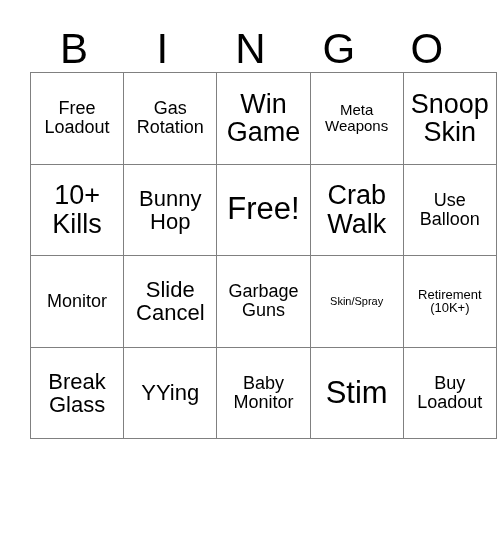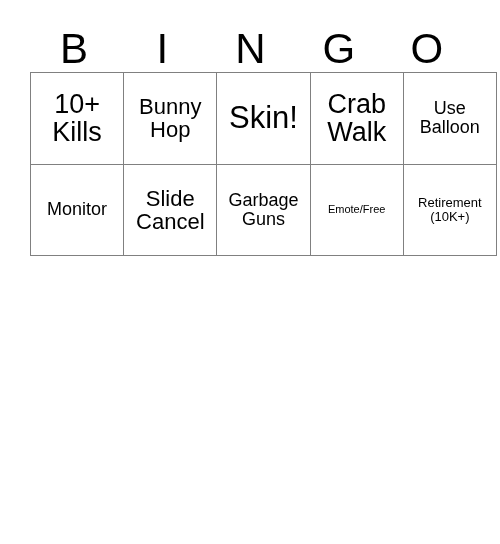--- a/index.html
+++ b/index.html
@@ -80,48 +80,82 @@
     <div class="header-letter">I</div>
     <div class="header-letter">N</div>
     <div class="header-letter">G</div>
     <div class="header-letter">O</div>
   </div>
 
   <table id="bingo-grid">
     <tbody>
       <tr>
         <td>
+            <span class="cell-text fs-m">Free<br>Loadout</span>
+          </td>
+        <td>
+            <span class="cell-text fs-m">Gas<br>Rotation</span>
+          </td>
+        <td>
+            <span class="cell-text fs-xl">Win<br>Game</span>
+          </td>
+        <td>
+            <span class="cell-text fs-s">Meta<br>Weapons</span>
+          </td>
+        <td>
+            <span class="cell-text fs-xl">Snoop<br>Skin</span>
+          </td>
+      </tr>
+      <tr>
+        <td>
             <span class="cell-text fs-xl">10+<br>Kills</span>
           </td>
         <td>
             <span class="cell-text fs-l">Bunny<br>Hop</span>
           </td>
         <td>
-            <span class="cell-text fs-xxl">Skin!</span>
+            <span class="cell-text fs-xxl">Free!</span>
           </td>
         <td>
             <span class="cell-text fs-xl">Crab<br>Walk</span>
           </td>
         <td>
             <span class="cell-text fs-m">Use<br>Balloon</span>
           </td>
       </tr>
       <tr>
         <td>
             <span class="cell-text fs-m">Monitor</span>
           </td>
         <td>
             <span class="cell-text fs-l">Slide<br>Cancel</span>
           </td>
         <td>
             <span class="cell-text fs-m">Garbage<br>Guns</span>
           </td>
         <td>
-            <span class="cell-text fs-xxs">Emote/Free</span>
+            <span class="cell-text fs-xxs">Skin/Spray</span>
           </td>
         <td>
             <span class="cell-text fs-xs">Retirement<br>(10K+)</span>
+          </td>
+      </tr>
+      <tr>
+        <td>
+            <span class="cell-text fs-l">Break<br>Glass</span>
+          </td>
+        <td>
+            <span class="cell-text fs-l">YYing</span>
+          </td>
+        <td>
+            <span class="cell-text fs-m">Baby<br>Monitor</span>
+          </td>
+        <td>
+            <span class="cell-text fs-xxl">Stim</span>
+          </td>
+        <td>
+            <span class="cell-text fs-m">Buy<br>Loadout</span>
           </td>
       </tr>
     </tbody>
   </table>
 
 </div>
 
 </body></html>

